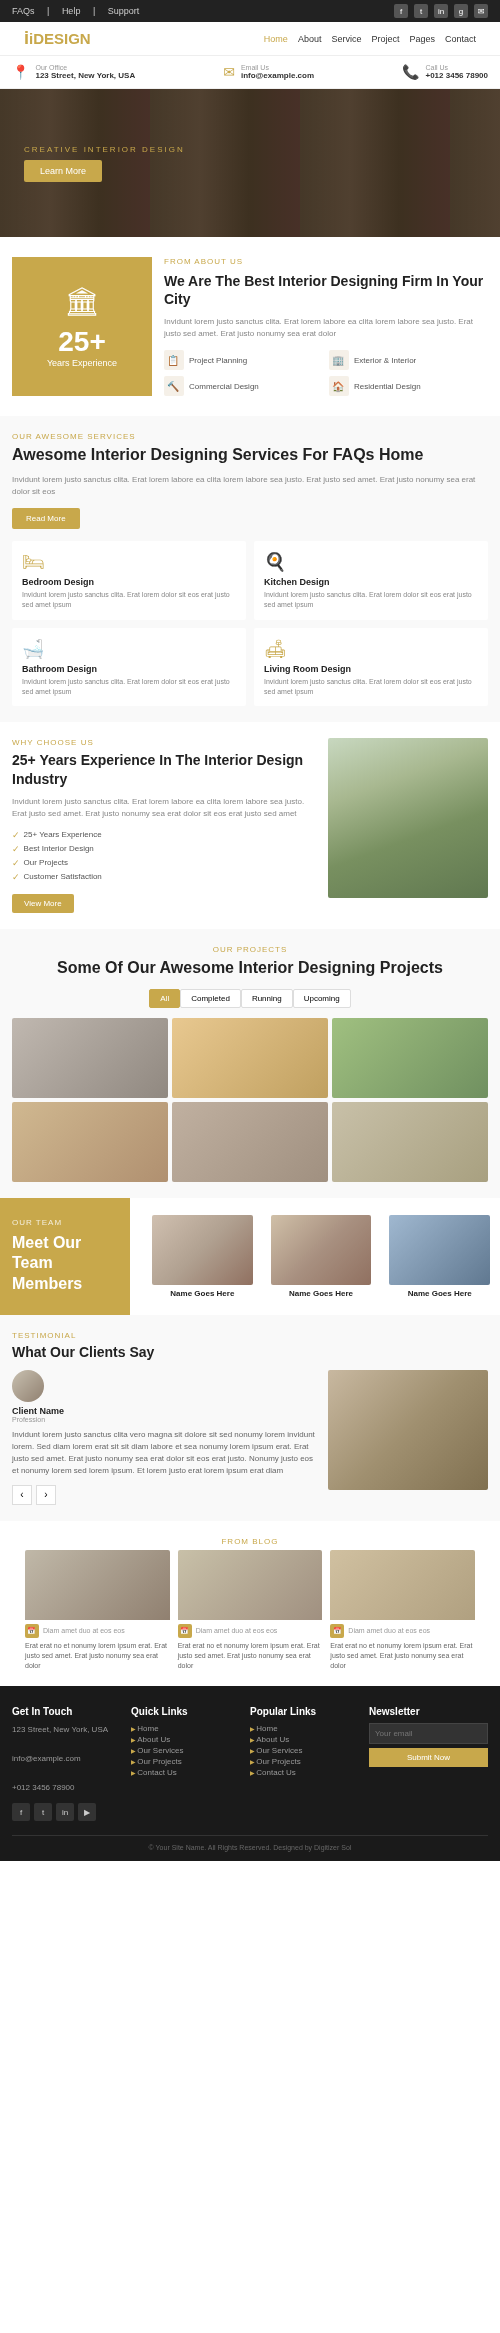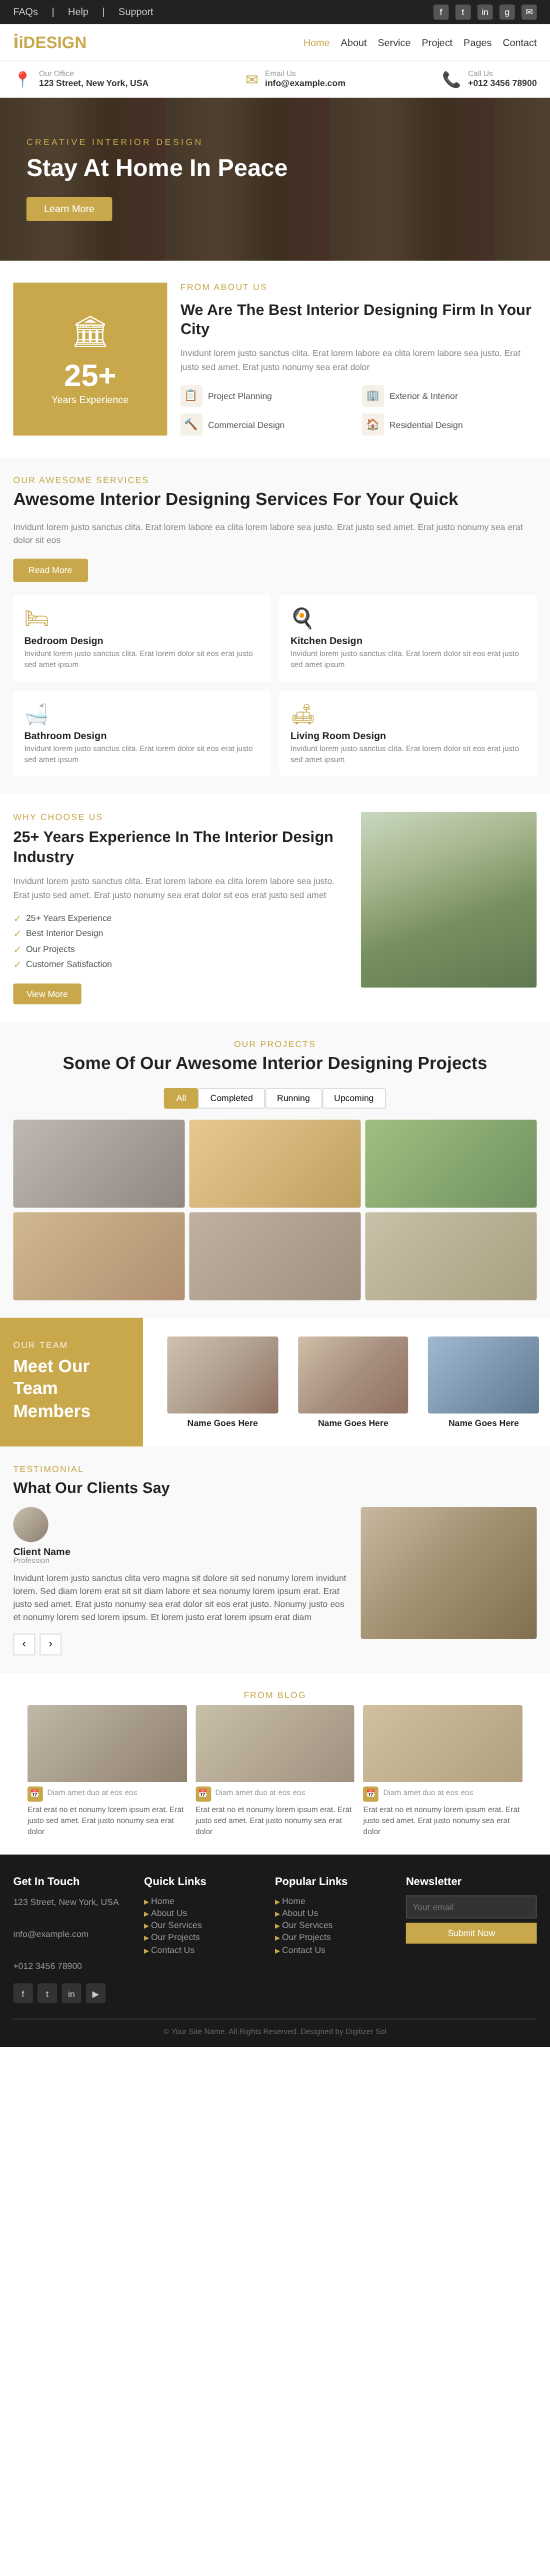--- a/index.html
+++ b/index.html
@@ -5,21 +5,21 @@
     * { margin: 0; padding: 0; box-sizing: border-box; }
     body { font-family: Arial, sans-serif; font-size: 12px; color: #333; width: 500px; overflow-x: hidden; }
 
     
     .top-bar { background: #222; color: #ccc; font-size: 9px; padding: 4px 12px; display: flex; justify-content: space-between; align-items: center; }
     .top-bar-left span { margin-right: 10px; cursor: pointer; }
     .top-bar-right { display: flex; gap: 6px; }
     .social-icon { width: 14px; height: 14px; background: #555; border-radius: 2px; display: inline-flex; align-items: center; justify-content: center; font-size: 8px; color: #fff; cursor: pointer; }
 
     
-    .header { background: #fff; padding: 6px 12px; display: flex; justify-content: space-between; align-items: center; border-bottom: 1px solid #eee; }
+    .header { background: #fff; padding: 6px 24px; display: flex; justify-content: space-between; align-items: center; border-bottom: 1px solid #eee; }
     .logo { font-size: 18px; font-weight: bold; color: #222; }
     .logo span { color: #c8a84b; }
     .nav { display: flex; gap: 10px; align-items: center; }
     .nav a { font-size: 9px; color: #333; text-decoration: none; cursor: pointer; }
     .nav a.active { color: #c8a84b; }
 
     
     .info-bar { background: #fff; padding: 8px 12px; display: flex; justify-content: space-between; border-bottom: 1px solid #f0f0f0; }
     .info-item { display: flex; align-items: center; gap: 6px; }
     .info-icon { font-size: 14px; color: #c8a84b; }
@@ -209,21 +209,20 @@
     <div class="info-text">
       <div class="label">Call Us</div>
       <div class="value">+012 3456 78900</div>
     </div>
   </div>
 </div>
 
 <div class="hero hero-interior">
   <div class="hero-content">
     <div class="hero-subtitle">CREATIVE INTERIOR DESIGN</div>
-    <div class="hero-title">Stay At Home In Peace</div>
     <button class="hero-btn">Learn More</button>
   </div>
 </div>
 
 <div class="about-section">
   <div class="about-left">
     <div class="about-icon">🏛</div>
     <div class="number">25+</div>
     <div class="label">Years Experience</div>
   </div>
@@ -247,21 +246,21 @@
       <div class="about-feature">
         <div class="feature-icon">🏠</div>
         <span>Residential Design</span>
       </div>
     </div>
   </div>
 </div>
 
 <div class="services-section">
   <div class="services-tag">OUR AWESOME SERVICES</div>
-  <div class="services-title">Awesome Interior Designing Services For Your Quick</div>
+  <div class="services-title">Awesome Interior Designing Services For FAQs Home</div>
   <div class="services-desc">Invidunt lorem justo sanctus clita. Erat lorem labore ea clita lorem labore sea justo. Erat justo sed amet. Erat justo nonumy sea erat dolor sit eos</div>
   <button class="services-btn">Read More</button>
   <div class="services-cards">
     <div class="service-card">
       <div class="service-card-icon">🛏</div>
       <div class="service-card-title">Bedroom Design</div>
       <div class="service-card-desc">Invidunt lorem justo sanctus clita. Erat lorem dolor sit eos erat justo sed amet ipsum</div>
     </div>
     <div class="service-card">
       <div class="service-card-icon">🍳</div>

